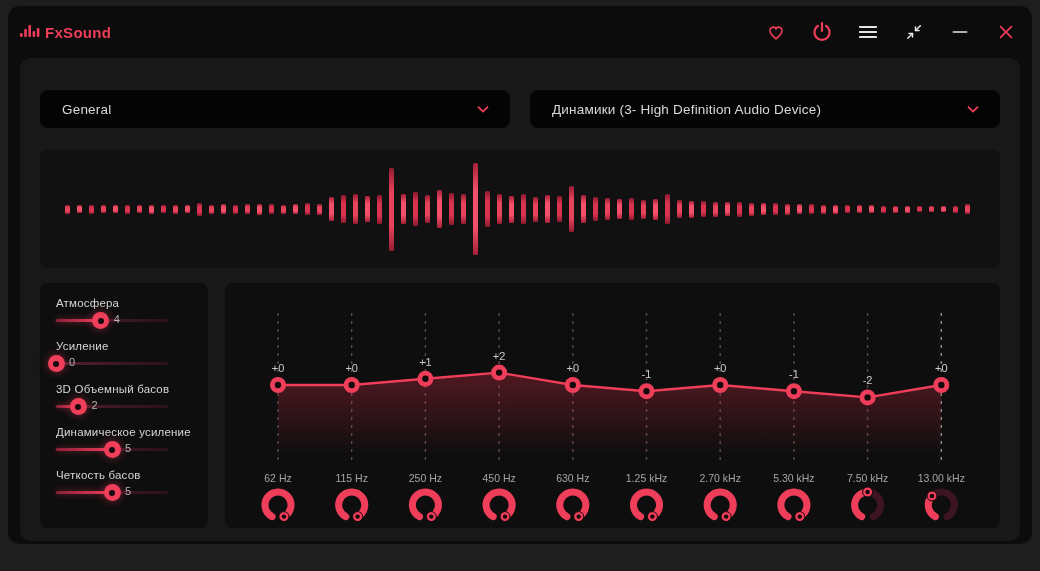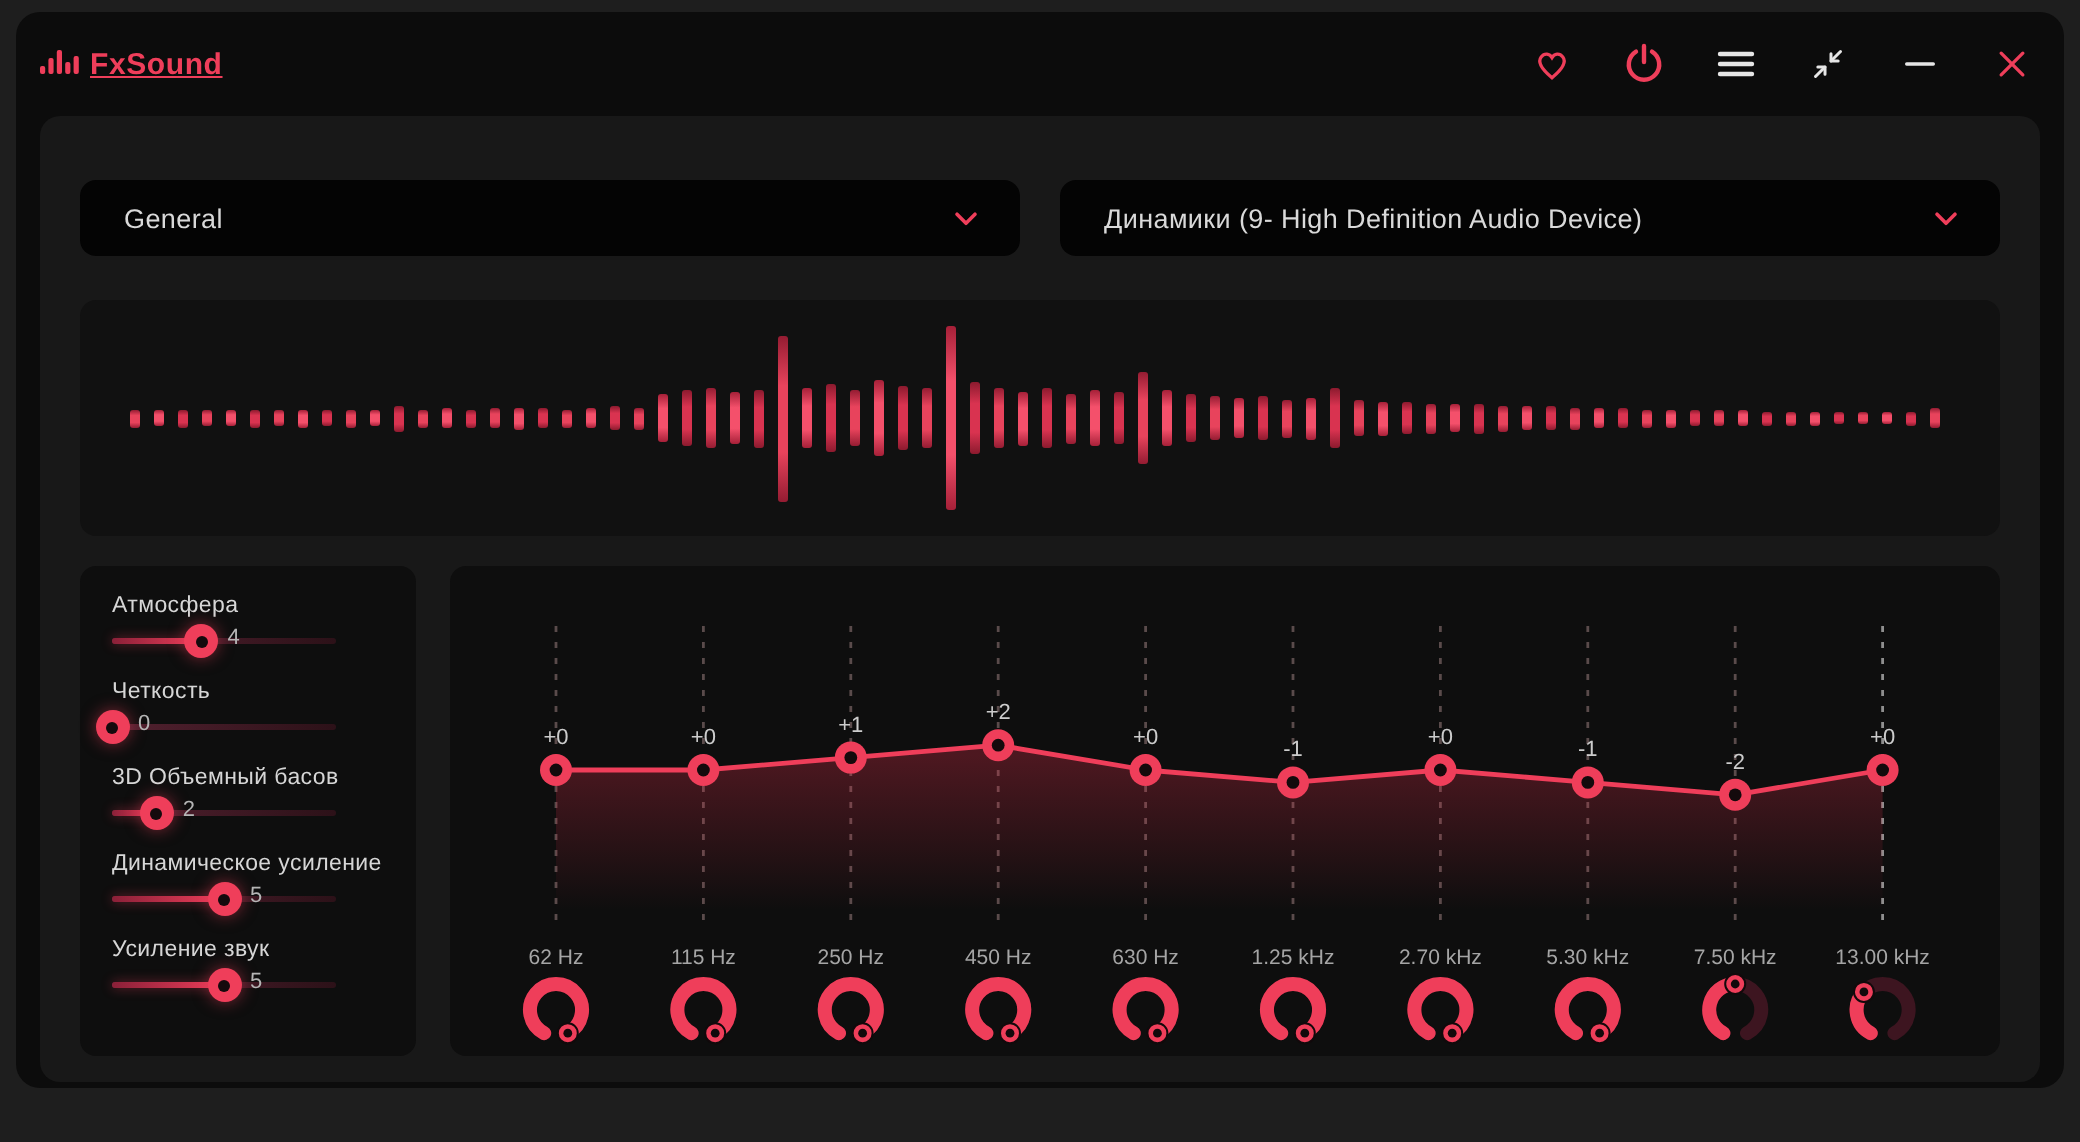--- a/index.html
+++ b/index.html
@@ -20,21 +20,21 @@
   .window{
     position:absolute;left:8px;top:6px;width:1024px;height:538px;
     background:var(--bg-window);border-radius:12px;
   }
   
   .titlebar{
     position:absolute;left:0;top:0;width:100%;height:52px;
     display:flex;align-items:center;justify-content:space-between;
     padding:0 14px 0 12px;
   }
-  .logo{display:flex;align-items:flex-start;gap:5px;color:var(--accent);text-decoration:underline;}
+  .logo{display:flex;align-items:flex-start;gap:5px;color:var(--accent);}
   .logo-text{font-size:15px;font-weight:bold;letter-spacing:.3px;}
   .tb-actions{display:flex;align-items:center;gap:22px;}
   .tb-btn{
     background:transparent;border:none;width:24px;height:24px;
     display:flex;align-items:center;justify-content:center;padding:0;
   }
   .tb-btn.accent{color:var(--accent);}
   .tb-btn.plain{color:#e6e6e6;}
   
   .content{
@@ -144,21 +144,21 @@
   <div class="content">
 
     <div class="dropdown" id="preset-dd">
       <span>General</span>
       <svg class="chev" width="18" height="18" viewBox="0 0 24 24" fill="none" stroke="currentColor" stroke-width="2.4" stroke-linecap="round" stroke-linejoin="round">
         <polyline points="6,9.5 12,15.5 18,9.5"></polyline>
       </svg>
     </div>
 
     <div class="dropdown" id="device-dd">
-      <span>Динамики (9- High Definition Audio Device)</span>
+      <span>Динамики (3- High Definition Audio Device)</span>
       <svg class="chev" width="18" height="18" viewBox="0 0 24 24" fill="none" stroke="currentColor" stroke-width="2.4" stroke-linecap="round" stroke-linejoin="round">
         <polyline points="6,9.5 12,15.5 18,9.5"></polyline>
       </svg>
     </div>
 
     <div class="visualizer" id="visualizer">
         <div class="vbar v0" style="height:9px"></div>
         <div class="vbar v1" style="height:8px"></div>
         <div class="vbar v2" style="height:9px"></div>
         <div class="vbar v0" style="height:8px"></div>
@@ -239,21 +239,21 @@
     <div class="effects-panel" id="effects">
         <div class="slider-row">
           <div class="slider-label">Атмосфера</div>
           <div class="slider-track">
             <div class="slider-fill" style="width:40%"></div>
             <div class="slider-thumb" style="left:calc(40% - 8.5px)"></div>
             <div class="slider-value" style="left:calc(40% + 13px)">4</div>
           </div>
         </div>
         <div class="slider-row">
-          <div class="slider-label">Четкость</div>
+          <div class="slider-label">Усиление</div>
           <div class="slider-track">
             <div class="slider-fill" style="width:0%"></div>
             <div class="slider-thumb" style="left:calc(0% - 8.5px)"></div>
             <div class="slider-value" style="left:calc(0% + 13px)">0</div>
           </div>
         </div>
         <div class="slider-row">
           <div class="slider-label">3D Объемный басов</div>
           <div class="slider-track">
             <div class="slider-fill" style="width:20%"></div>
@@ -263,21 +263,21 @@
         </div>
         <div class="slider-row">
           <div class="slider-label">Динамическое усиление</div>
           <div class="slider-track">
             <div class="slider-fill" style="width:50%"></div>
             <div class="slider-thumb" style="left:calc(50% - 8.5px)"></div>
             <div class="slider-value" style="left:calc(50% + 13px)">5</div>
           </div>
         </div>
         <div class="slider-row">
-          <div class="slider-label">Усиление звук</div>
+          <div class="slider-label">Четкость басов</div>
           <div class="slider-track">
             <div class="slider-fill" style="width:50%"></div>
             <div class="slider-thumb" style="left:calc(50% - 8.5px)"></div>
             <div class="slider-value" style="left:calc(50% + 13px)">5</div>
           </div>
         </div>
       </div>
 
     <div class="eq-panel" id="eq"><svg viewBox="0 0 775 245" width="775" height="245">
           <defs>

